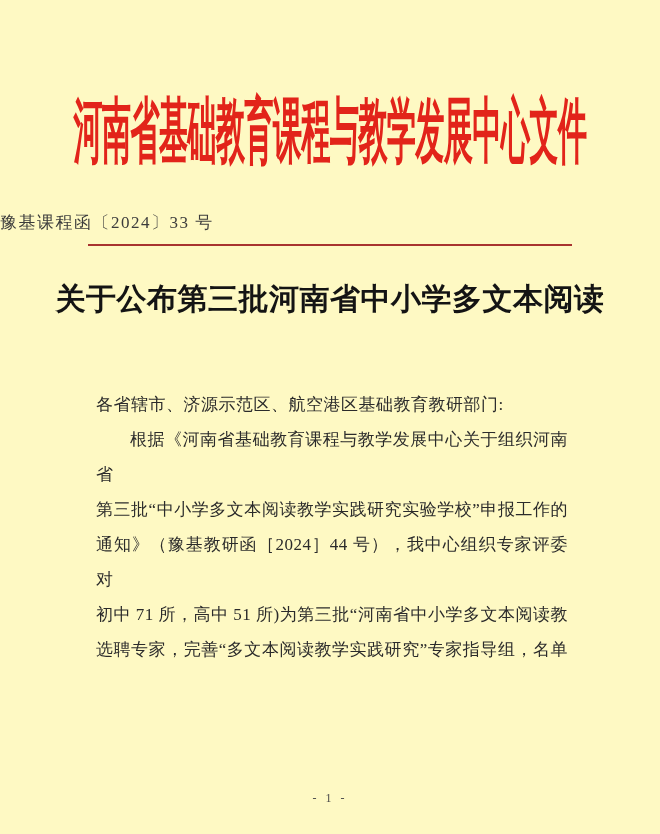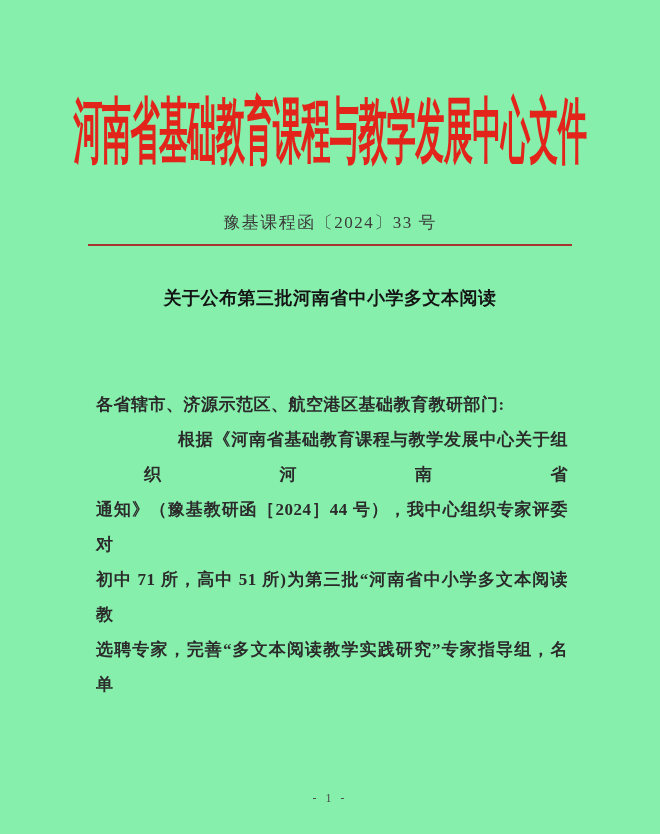--- a/index.html
+++ b/index.html
@@ -5,21 +5,21 @@
   html, body {
     margin: 0;
     padding: 0;
     background: #ffffff;
   }
   .page {
     position: relative;
     width: 660px;
     height: 834px;
     margin: 0 auto;
-    background: #86efac;
+    background: #fef9c3;
     font-family: "Liberation Serif", "DejaVu Serif", serif;
     overflow: hidden;
   }
   
   .red-header {
     position: absolute;
     top: 97px;
     left: 0;
     right: 0;
     height: 71px;
@@ -35,21 +35,21 @@
     color: #e2241a;
     transform: scaleY(2.45);
     transform-origin: center;
   }
   
   .doc-number {
     position: absolute;
     top: 213px;
     left: 0;
     width: 100%;
-    text-align: center;
+    text-align: left;
     font-size: 17px;
     line-height: 20px;
     letter-spacing: 1.5px;
     color: #3c3c3c;
   }
   
   .red-rule {
     position: absolute;
     top: 244px;
     left: 88px;
@@ -58,48 +58,46 @@
     background: #a83430;
   }
   
   .notice-title {
     position: absolute;
     top: 276px;
     left: 0;
     right: 0;
     margin: 0;
     text-align: center;
-    font-size: 18px;
+    font-size: 30px;
     font-weight: bold;
     line-height: 45px;
     letter-spacing: 0.5px;
     color: #141414;
   }
   
   .body-text {
     position: absolute;
     top: 387px;
     left: 96px;
     width: 472px;
     font-size: 17px;
     line-height: 35px;
     letter-spacing: 0.5px;
     color: #2b2b2b;
   }
   .line {
     text-align: justify;
     text-justify: inter-character;
-    font-weight: bold;
   }
   .line.just {
     text-align-last: justify;
   }
   .line.indent {
     text-indent: 34px;
-    margin-left: 48px;
   }
   
   .page-number {
     position: absolute;
     top: 791px;
     left: 0;
     width: 100%;
     text-align: center;
     font-size: 12px;
     letter-spacing: 3px;
@@ -120,20 +118,21 @@
 
   <div class="red-rule"></div>
 
   <h1 class="notice-title">
     <div>关于公布第三批河南省中小学多文本阅读</div>
   </h1>
 
   <div class="body-text">
     <div class="line">各省辖市、济源示范区、航空港区基础教育教研部门:</div>
     <div class="line indent just">根据《河南省基础教育课程与教学发展中心关于组织河南省</div>
+    <div class="line just">第三批“中小学多文本阅读教学实践研究实验学校”申报工作的</div>
     <div class="line just">通知》（豫基教研函［2024］44 号），我中心组织专家评委对</div>
     <div class="line just">初中 71 所，高中 51 所)为第三批“河南省中小学多文本阅读教</div>
     <div class="line just">选聘专家，完善“多文本阅读教学实践研究”专家指导组，名单</div>
 
   </div>
 
   <div class="page-number">- 1 -</div>
 
 </div>
 

